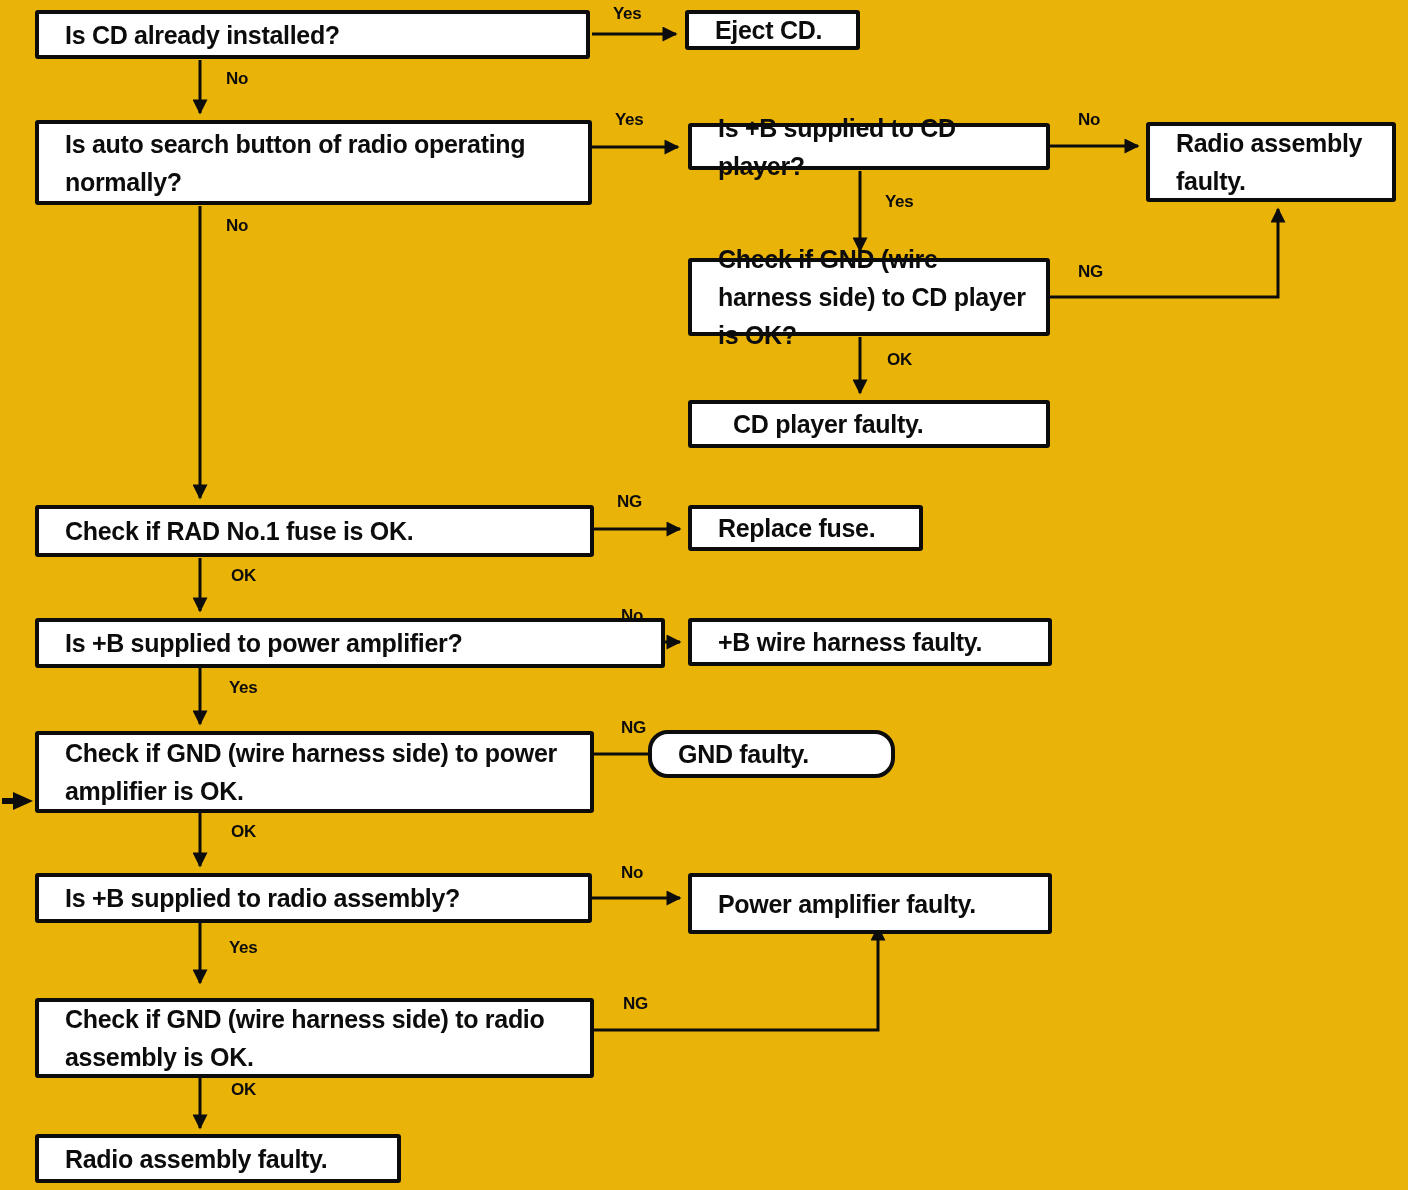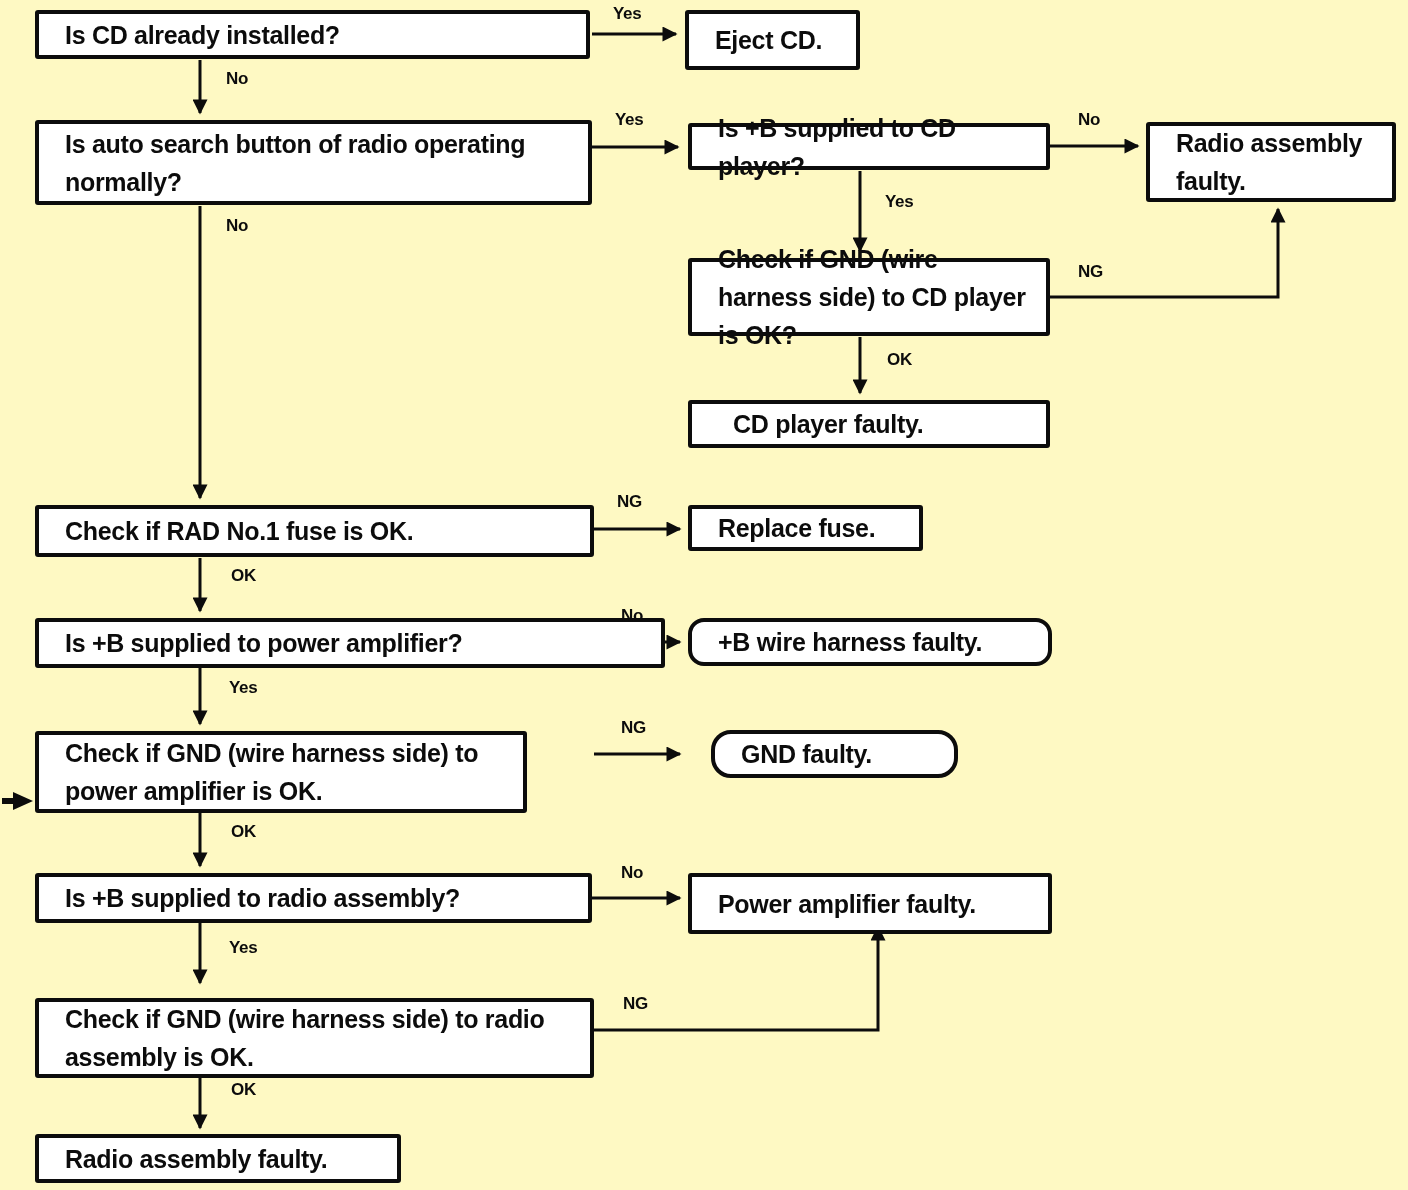--- a/index.html
+++ b/index.html
@@ -4,21 +4,21 @@
 <style>
   html, body {
     margin: 0;
     padding: 0;
     background: #ffffff;
   }
   #canvas {
     position: relative;
     width: 1408px;
     height: 1190px;
-    background: #fef9c3;
+    background: #eab308;
     font-family: "Liberation Sans", sans-serif;
     color: #0c0c0c;
     overflow: hidden;
   }
   .node {
     position: absolute;
     box-sizing: border-box;
     border: 4px solid #0c0c0c;
     border-radius: 3px;
     background: #ffffff;
@@ -81,32 +81,32 @@
     <polyline points="594,1030 878,1030 878,927" marker-end="url(#arr)"></polyline>
     <line x1="200" y1="1070" x2="200" y2="1128" marker-end="url(#arr)"></line>
 
     <g>
       <polygon points="13,792 33,801 13,810" fill="#0c0c0c"></polygon>
       <rect x="2" y="798" width="13" height="6" fill="#0c0c0c"></rect>
     </g>
   </svg>
 
   <div class="node" style="left:35px;  top:10px;   width:555px; height:49px;">Is CD already installed?</div>
-  <div class="node" style="left:685px; top:10px;   width:175px; height:60px;">Eject CD.</div>
+  <div class="node" style="left:685px; top:10px;   width:175px; height:40px;">Eject CD.</div>
   <div class="node" style="left:35px;  top:120px;  width:557px; height:85px;">Is auto search button of radio operating normally?</div>
   <div class="node" style="left:688px; top:123px;  width:362px; height:47px;">Is +B supplied to CD player?</div>
   <div class="node" style="left:1146px;top:122px;  width:250px; height:80px;">Radio assembly faulty.</div>
   <div class="node" style="left:688px; top:258px;  width:362px; height:78px;">Check if GND (wire harness side) to CD player is OK?</div>
   <div class="node" style="left:688px; top:400px;  width:362px; height:48px;padding-left:41px;">CD player faulty.</div>
   <div class="node" style="left:35px;  top:505px;  width:559px; height:52px;">Check if RAD No.1 fuse is OK.</div>
   <div class="node" style="left:688px; top:505px;  width:235px; height:46px;">Replace fuse.</div>
   <div class="node" style="left:35px;  top:618px;  width:630px; height:50px;">Is +B supplied to power amplifier?</div>
-  <div class="node" style="left:688px; top:618px;  width:364px; height:48px;border-radius:16px;">+B wire harness faulty.</div>
-  <div class="node" style="left:35px;  top:731px;  width:492px; height:82px;">Check if GND (wire harness side) to power amplifier is OK.</div>
-  <div class="node" style="left:711px; top:730px;  width:247px; height:48px;border-radius:20px;">GND faulty.</div>
+  <div class="node" style="left:688px; top:618px;  width:364px; height:48px;">+B wire harness faulty.</div>
+  <div class="node" style="left:35px;  top:731px;  width:559px; height:82px;">Check if GND (wire harness side) to power amplifier is OK.</div>
+  <div class="node" style="left:648px; top:730px;  width:247px; height:48px;border-radius:20px;">GND faulty.</div>
   <div class="node" style="left:35px;  top:873px;  width:557px; height:50px;">Is +B supplied to radio assembly?</div>
   <div class="node" style="left:688px; top:873px;  width:364px; height:61px;text-align:right;">Power amplifier faulty.</div>
   <div class="node" style="left:35px;  top:990px;  width:559px; height:80px;margin-top:8px;">Check if GND (wire harness side) to radio assembly is OK.</div>
   <div class="node" style="left:35px;  top:1134px; width:366px; height:49px;">Radio assembly faulty.</div>
 
   <span class="edge-label" style="left:613px;  top:4px;">Yes</span>
   <span class="edge-label" style="left:226px;  top:69px;">No</span>
   <span class="edge-label" style="left:615px;  top:110px;">Yes</span>
   <span class="edge-label" style="left:1078px; top:110px;">No</span>
   <span class="edge-label" style="left:885px;  top:192px;">Yes</span>

